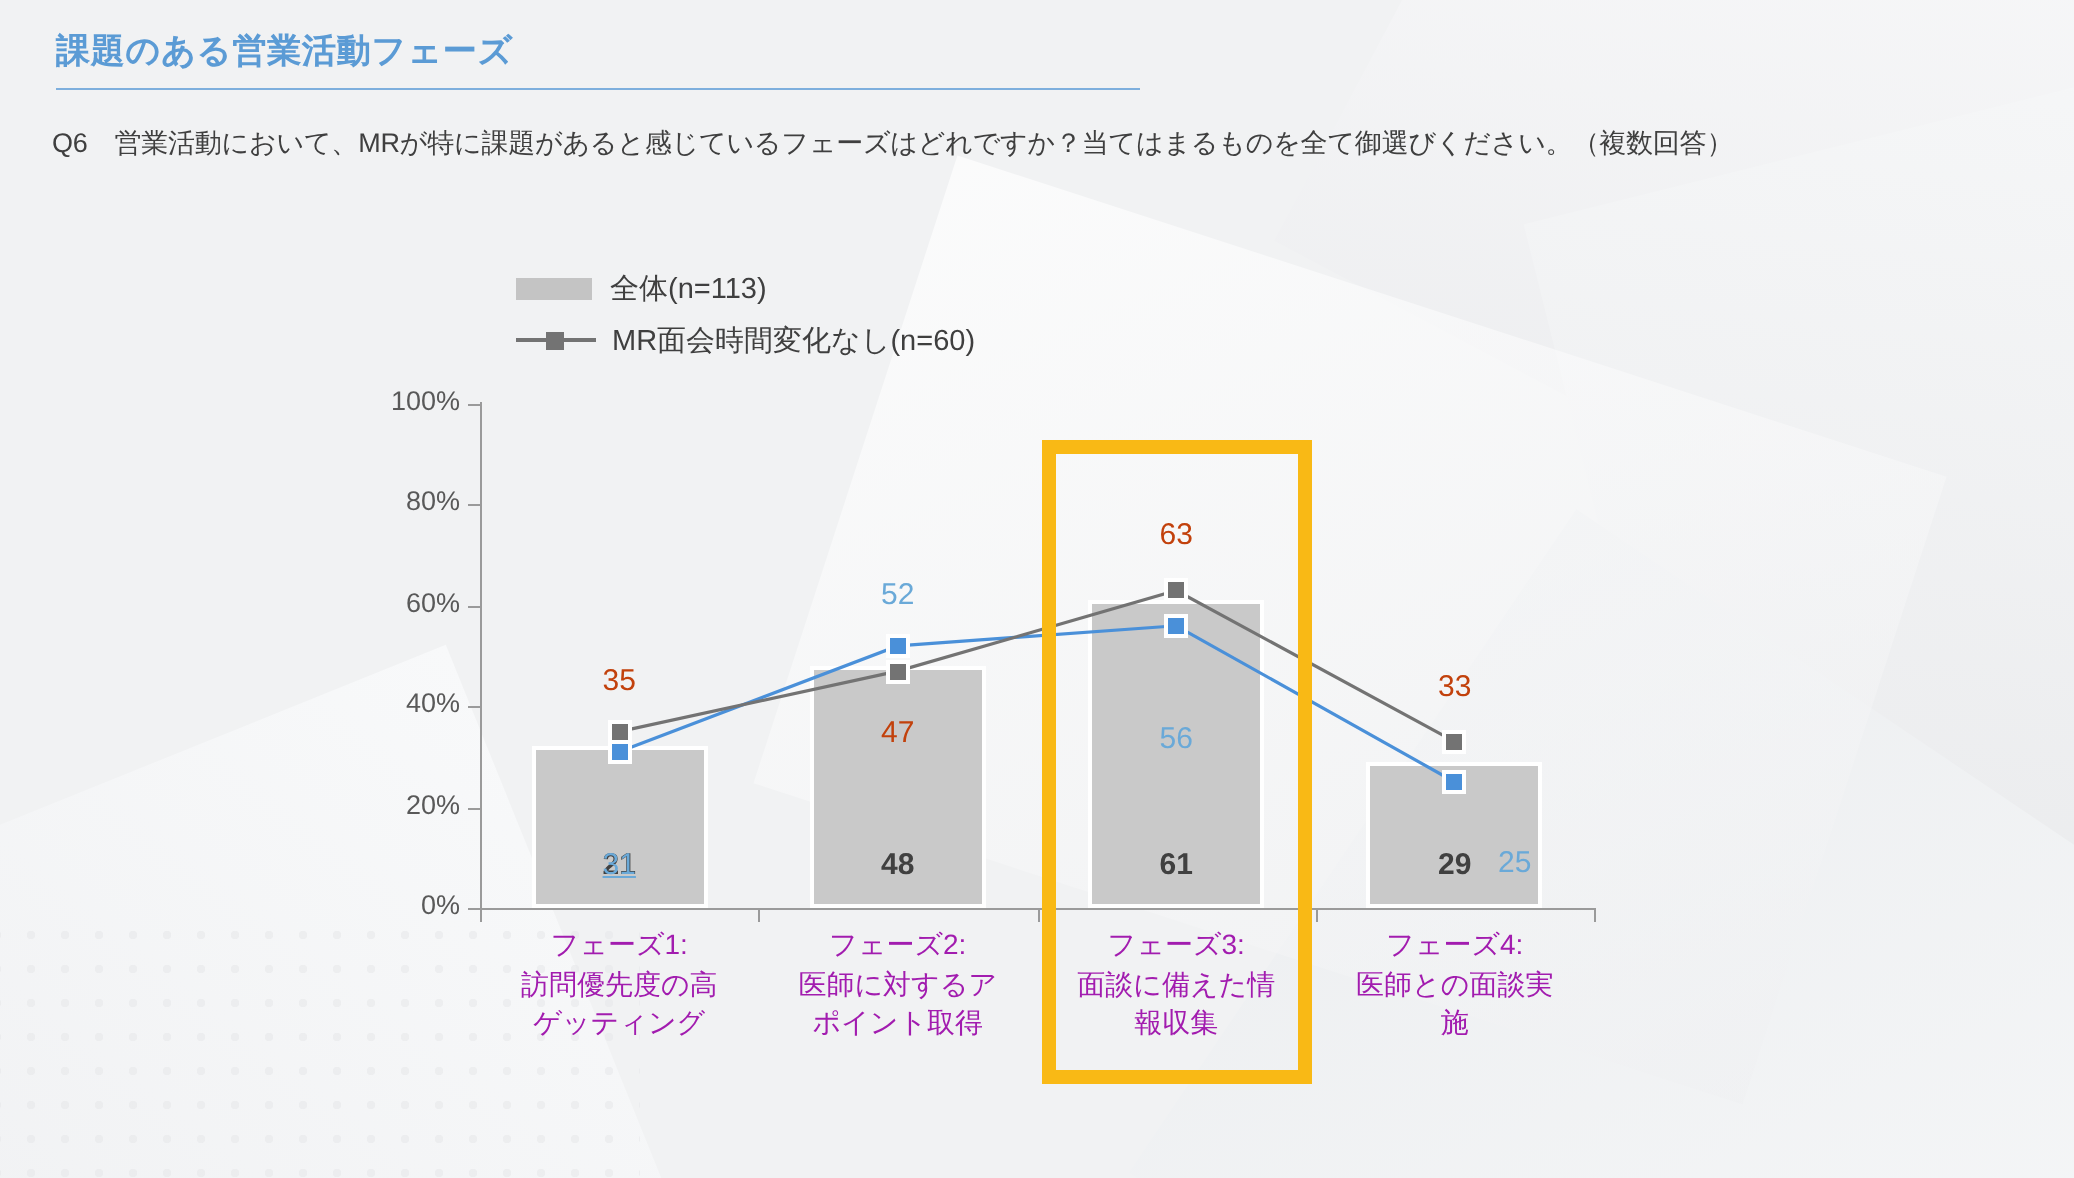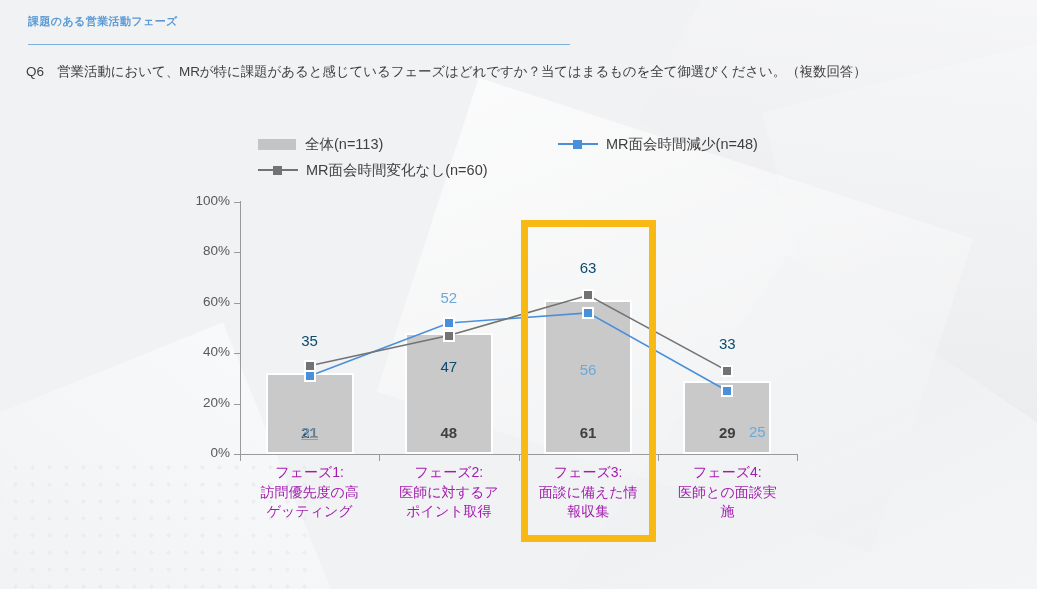--- a/index.html
+++ b/index.html
@@ -65,21 +65,21 @@
     background-image: radial-gradient(#e6e7e9 2.1px, transparent 2.2px);
     background-size: 17px 17px;
   }
 
   
   #content { position: relative; z-index: 2; }
 
   #page-title {
     position: absolute;
     left: 28px; top: 14px;
-    font-size: 11px;
+    font-size: 17px;
     font-weight: bold;
     color: #5b9bd5;
     letter-spacing: .4px;
   }
   #title-rule {
     position: absolute;
     left: 28px; top: 44px;
     width: 542px; height: 1px;
     background: #7eafdd;
   }
@@ -189,21 +189,21 @@
   .line-value-blue {
     position: absolute;
     font-size: 15px;
     color: #6aa9d8;
     text-align: center;
     width: 90px;
   }
   .line-value-gray {
     position: absolute;
     font-size: 15px;
-    color: #0c4a6e;
+    color: #c2410c;
     text-align: center;
     width: 90px;
   }
   .marker {
     position: absolute;
     width: 12px; height: 12px;
     border: 2px solid #ffffff;
     box-sizing: border-box;
   }
   .marker.blue { background: #4a90d9; }
@@ -251,27 +251,20 @@
 
   <div id="page-title">課題のある営業活動フェーズ</div>
   <div id="title-rule"></div>
   <div id="question-text">Q6　営業活動において、MRが特に課題があると感じているフェーズはどれですか？当てはまるものを全て御選びください。（複数回答）</div>
 
   <div id="legend">
     <div class="legend-row">
       <div class="legend-item pad-right">
         <span class="legend-swatch-bar"></span>
         <span>全体(n=113)</span>
-      </div>
-      <div class="legend-item">
-        <span class="legend-swatch-line">
-          <span class="lsl-line" style="background:#4a90d9"></span>
-          <span class="lsl-sq" style="background:#4a90d9"></span>
-        </span>
-        <span>MR面会時間減少(n=48)</span>
       </div>
     </div>
     <div class="legend-row">
       <div class="legend-item">
         <span class="legend-swatch-line">
           <span class="lsl-line" style="background:#737373"></span>
           <span class="lsl-sq" style="background:#737373"></span>
         </span>
         <span>MR面会時間変化なし(n=60)</span>
       </div>

